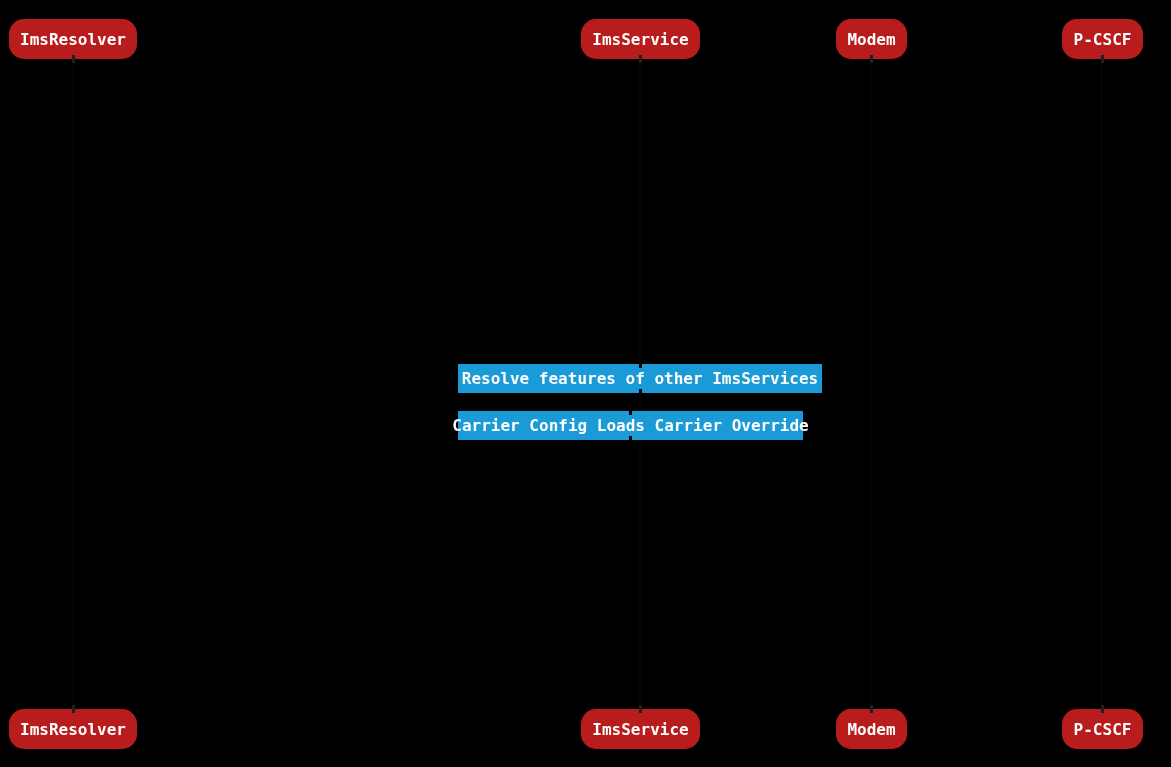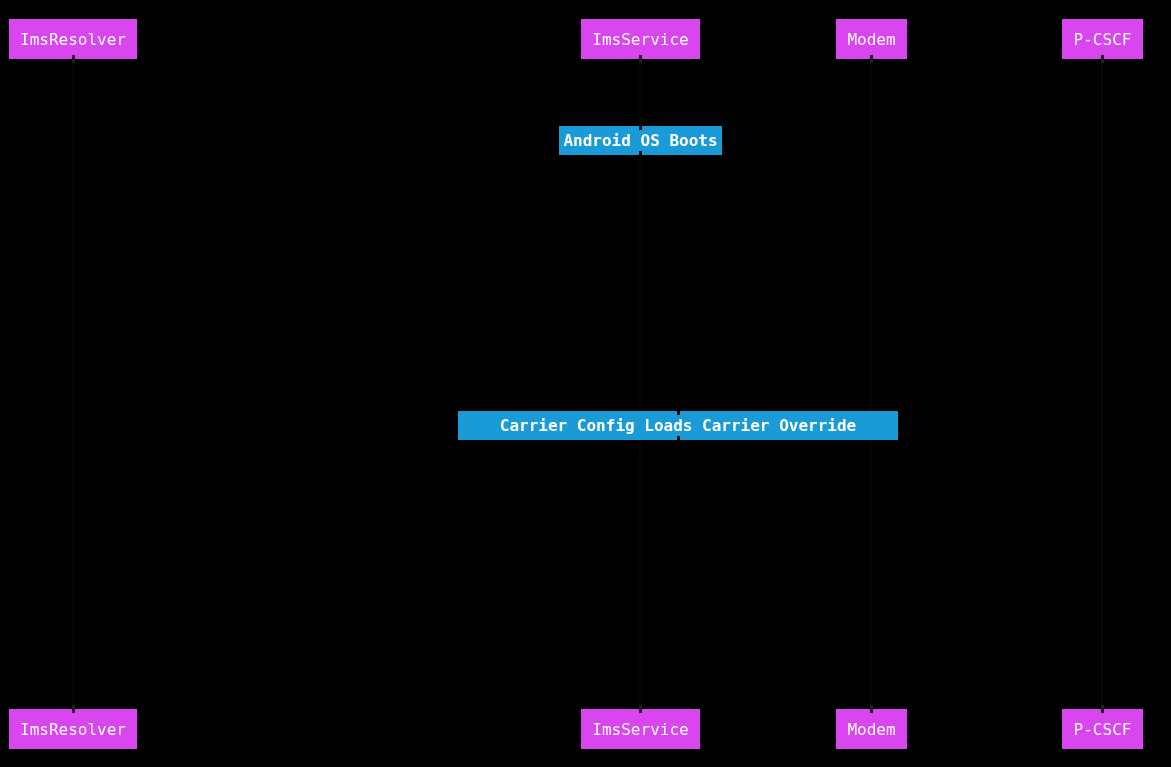--- a/index.html
+++ b/index.html
@@ -23,29 +23,30 @@
     position: absolute;
     width: 2px;
     top: 59px;
     height: 650px;
     background: #060606; 
     z-index: 1;
   }
   .pbox {
     position: absolute;
     height: 40px;
-    background: #d946ef;
+    background: #b91c1c;
     color: #ffffff;
     display: flex;
     align-items: center;
     justify-content: center;
     font-size: 16px;
-    font-weight: normal;
+    font-weight: bold;
     white-space: nowrap;
     z-index: 2;
+    border-radius: 15px;
   }
   .pbox-top { top: 19px; }
   .pbox-bottom { top: 709px; }
   
   .pbox-top::after, .pbox-bottom::before {
     content: "";
     position: absolute;
     left: 50%;
     margin-left: -1.5px;
     width: 3px;
@@ -88,21 +89,21 @@
   <div class="lifeline" style="left:72px;"></div>
   <div class="lifeline" style="left:639px;"></div>
   <div class="lifeline" style="left:870px;"></div>
   <div class="lifeline" style="left:1101px;"></div>
 
   <div class="pbox pbox-top" style="left:9px;width:128px;">ImsResolver</div>
   <div class="pbox pbox-top" style="left:581px;width:119px;">ImsService</div>
   <div class="pbox pbox-top" style="left:836px;width:71px;">Modem</div>
   <div class="pbox pbox-top" style="left:1062px;width:81px;">P-CSCF</div>
 
-  <div class="note" style="left:559px;top:126px;width:163px;">Android OS Boots</div>
-  <div class="note" style="left:458px;top:411px;width:440px;">Carrier Config Loads Carrier Override</div>
+  <div class="note" style="left:458px;top:364px;width:364px;">Resolve features of other ImsServices</div>
+  <div class="note" style="left:458px;top:411px;width:345px;">Carrier Config Loads Carrier Override</div>
 
   <div class="pbox pbox-bottom" style="left:9px;width:128px;">ImsResolver</div>
   <div class="pbox pbox-bottom" style="left:581px;width:119px;">ImsService</div>
   <div class="pbox pbox-bottom" style="left:836px;width:71px;">Modem</div>
   <div class="pbox pbox-bottom" style="left:1062px;width:81px;">P-CSCF</div>
 
 </div>
 
 </body></html>

